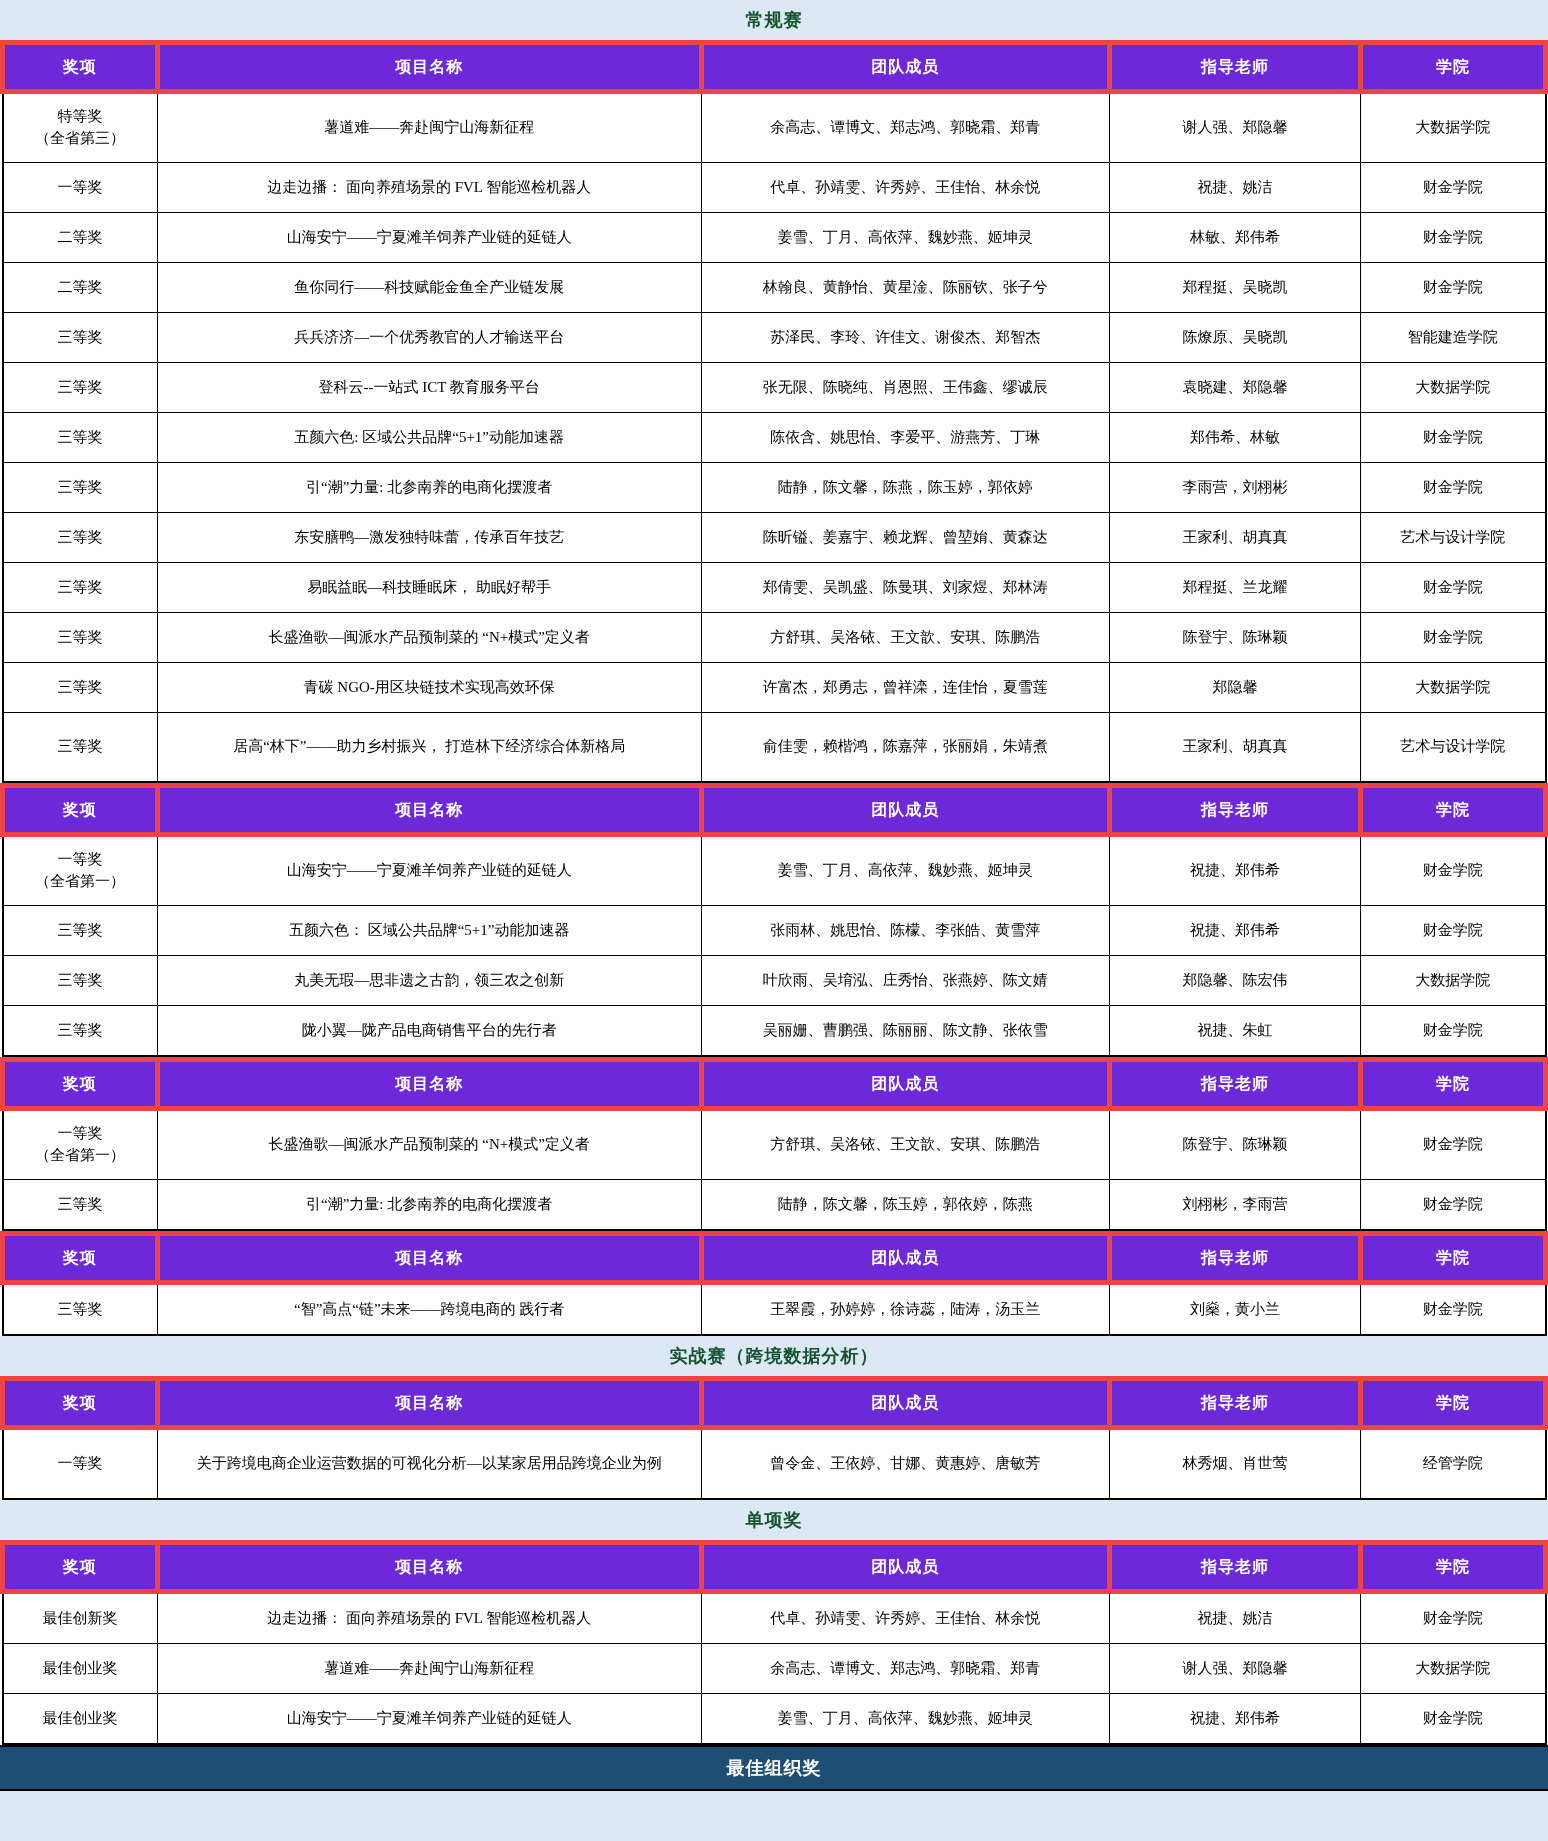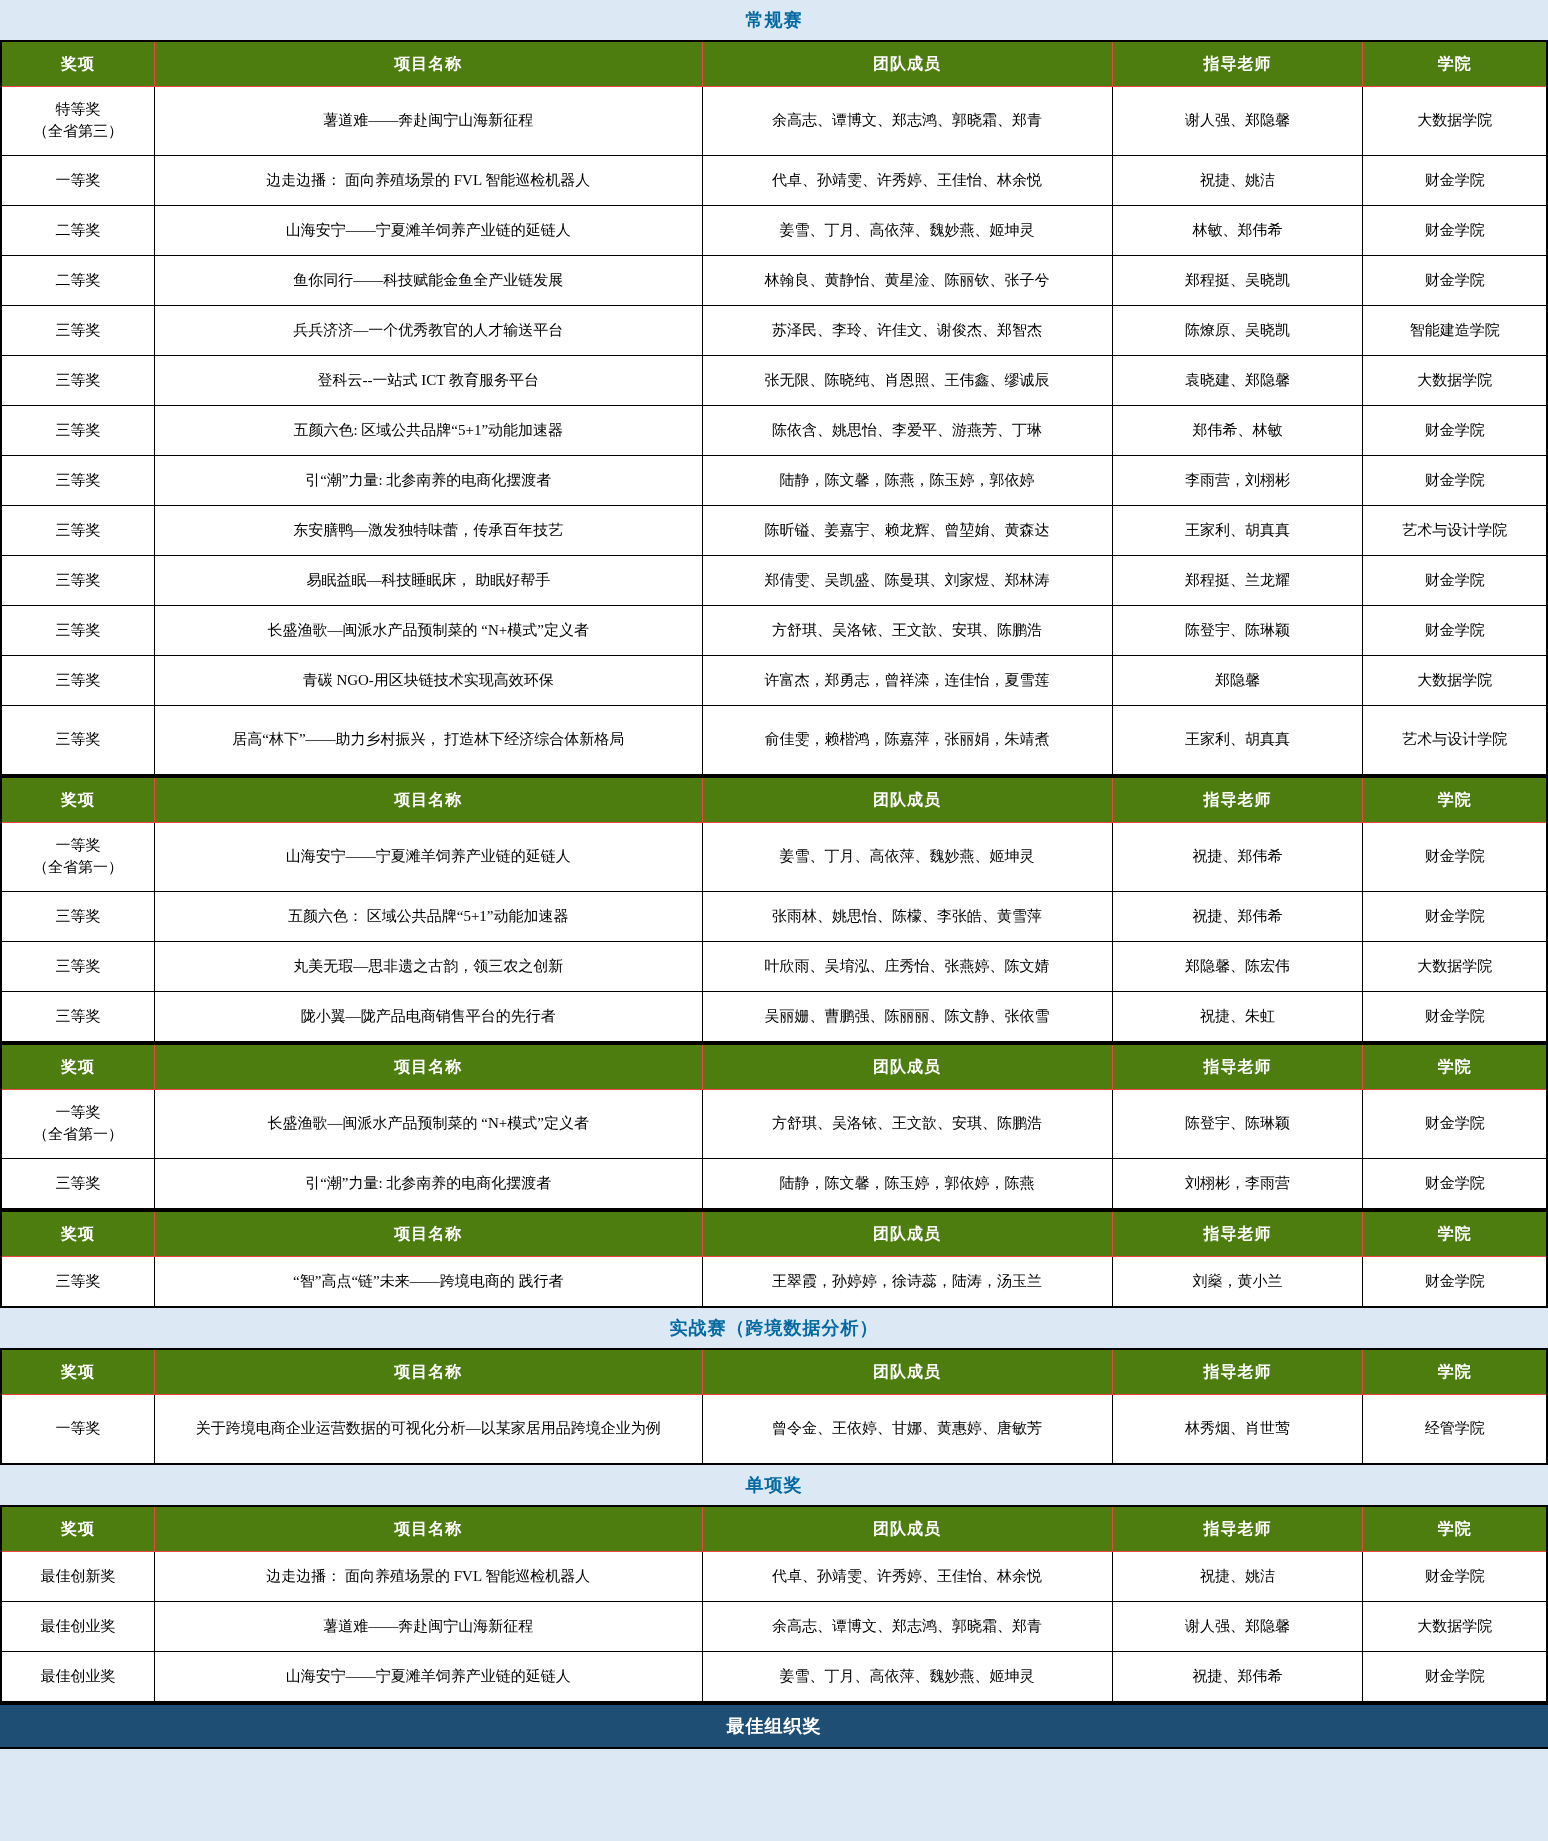--- a/index.html
+++ b/index.html
@@ -10,45 +10,45 @@
   }
   body { width: 1548px; }
 
   .band {
     height: 40px;
     display: flex;
     align-items: center;
     justify-content: center;
     font-weight: bold;
     font-size: 18px;
-    color: #0369a1;
+    color: #14532d;
     letter-spacing: 1px;
   }
   .band.dark {
     background: #1f4e74;
     color: #ffffff;
     border-top: 2px solid #000;
     border-bottom: 2px solid #000;
     height: 42px;
   }
 
   table {
     width: 100%;
     border-collapse: collapse;
     table-layout: fixed;
     background: #ffffff;
     border: 2px solid #000;
   }
   th {
-    background: #4d7c0f;
+    background: #6d28d9;
     color: #ffffff;
     font-weight: bold;
     font-size: 16px;
     height: 42px;
-    border: 1px solid #ef4444;
+    border: 5px solid #ef4444;
     letter-spacing: 1px;
   }
   td {
     border: 1px solid #000;
     text-align: center;
     vertical-align: middle;
     font-size: 15px;
     color: #000;
     height: 45px;
     padding: 2px 6px;

